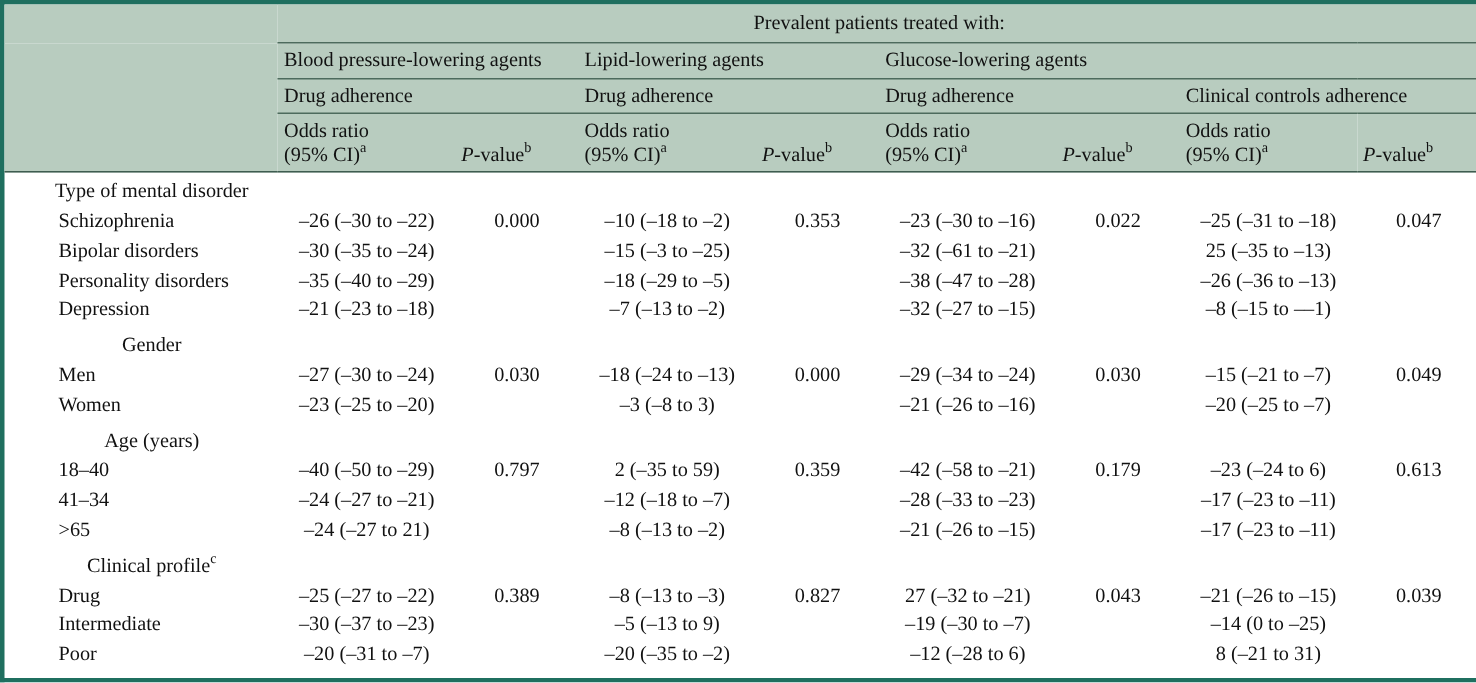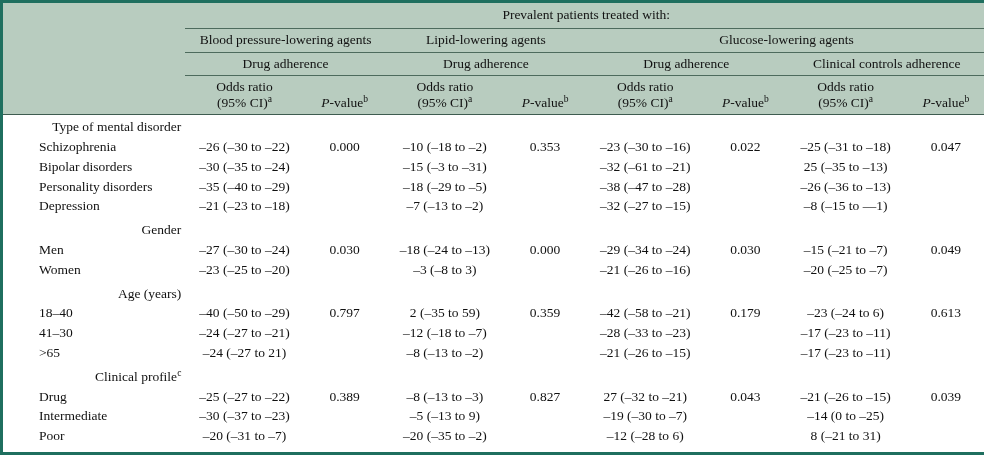--- a/index.html
+++ b/index.html
@@ -32,21 +32,21 @@
   }
   .head-band td, .head-band th {
     background: #b8ccbf;
   }
   td, th {
     padding: 0;
     vertical-align: bottom;
     font-weight: normal;
   }
   .hcell {
-    text-align: center;
+    text-align: left;
     padding: 3px 4px 4px 4px;
     line-height: 1.15;
     font-size: 13.5px;
   }
   .rule-bottom {
     border-bottom: 1px solid #4d6b5d;
   }
   .rule-bottom-dark {
     border-bottom: 1.5px solid #3e5c50;
   }
@@ -57,21 +57,21 @@
   }
   .ital {
     font-style: italic;
   }
   .body-row td {
     padding: 1px 4px;
     line-height: 1.32;
     font-size: 13.5px;
   }
   .grp-label {
-    text-align: right;
+    text-align: center;
     padding-left: 18px !important;
     white-space: nowrap;
   }
   .sub-label {
     text-align: left;
     padding-left: 36px !important;
     white-space: nowrap;
     margin-top: 19px;
   }
   .num {
@@ -180,21 +180,21 @@
       <td class="num">0.353</td>
       <td class="num">–23 (–30 to –16)</td>
       <td class="num">0.022</td>
       <td class="num">–25 (–31 to –18)</td>
       <td class="num">0.047</td>
     </tr>
     <tr class="body-row">
       <td class="sub-label">Bipolar disorders</td>
       <td class="num">–30 (–35 to –24)</td>
       <td class="num"></td>
-      <td class="num">–15 (–3 to –31)</td>
+      <td class="num">–15 (–3 to –25)</td>
       <td class="num"></td>
       <td class="num">–32 (–61 to –21)</td>
       <td class="num"></td>
       <td class="num">25 (–35 to –13)</td>
       <td class="num"></td>
     </tr>
     <tr class="body-row">
       <td class="sub-label">Personality disorders</td>
       <td class="num">–35 (–40 to –29)</td>
       <td class="num"></td>
@@ -261,21 +261,21 @@
       <td class="num">–40 (–50 to –29)</td>
       <td class="num">0.797</td>
       <td class="num">2 (–35 to 59)</td>
       <td class="num">0.359</td>
       <td class="num">–42 (–58 to –21)</td>
       <td class="num">0.179</td>
       <td class="num">–23 (–24 to 6)</td>
       <td class="num">0.613</td>
     </tr>
     <tr class="body-row">
-      <td class="sub-label">41–30</td>
+      <td class="sub-label">41–34</td>
       <td class="num">–24 (–27 to –21)</td>
       <td class="num"></td>
       <td class="num">–12 (–18 to –7)</td>
       <td class="num"></td>
       <td class="num">–28 (–33 to –23)</td>
       <td class="num"></td>
       <td class="num">–17 (–23 to –11)</td>
       <td class="num"></td>
     </tr>
     <tr class="body-row">

